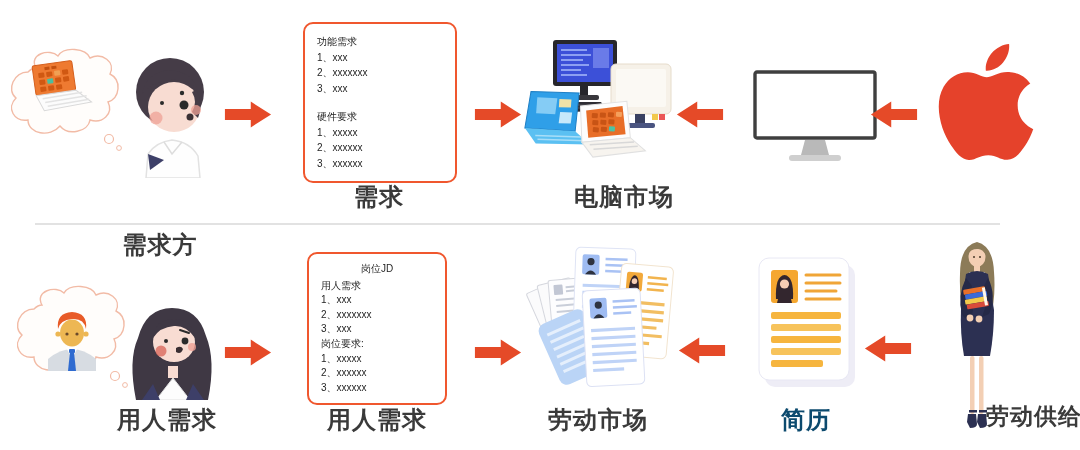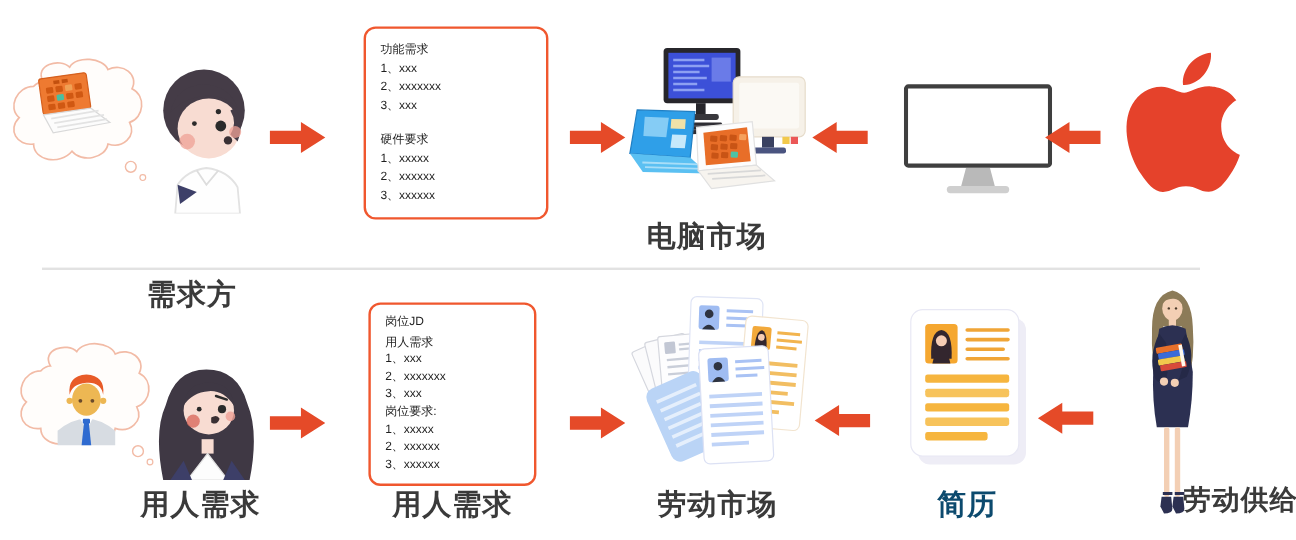--- a/index.html
+++ b/index.html
@@ -10,26 +10,26 @@
        letter-spacing:1px;white-space:nowrap;}
   .lbl.red{color:#0c4a6e;font-family:Liberation Mono, monospace;}
   .arr{position:absolute;width:48px;height:33px;}
   .arr.left{transform:scaleX(-1);}
   .box{position:absolute;border:2px solid #F0572E;border-radius:10px;background:#fff;
        color:#1f1f1f;font-size:10px;}
   #req-box{left:303px;top:22px;width:126px;padding:10px 12px;line-height:15.5px;}
   #jd-box{left:307px;top:252px;width:112px;padding:8px 12px;line-height:14.6px;}
   .box-line{white-space:nowrap;}
   .box-line.gap{margin-top:13px;}
-  .box-title{text-align:left;white-space:nowrap;margin-bottom:2px;}
+  .box-title{text-align:center;white-space:nowrap;margin-bottom:2px;}
   .divider{position:absolute;left:35px;top:223px;width:965px;height:2px;background:#e2e2e2;}
   
   #lbl-t1{left:95px;top:181px;width:130px;margin-top:48px;}
   #lbl-t2{left:314px;top:181px;width:130px;}
-  #lbl-t3{left:524px;top:181px;width:130px;}
+  #lbl-t3{left:559px;top:181px;width:130px;}
   #lbl-t4{left:750px;top:181px;width:130px;}
   #lbl-t5{left:916px;top:181px;width:130px;}
   #lbl-b1{left:102px;top:404px;width:130px;}
   #lbl-b2{left:312px;top:404px;width:130px;}
   #lbl-b3{left:533px;top:404px;width:130px;}
   #lbl-b4{left:741px;top:404px;width:130px;}
   #lbl-b5{left:986px;top:401px;width:100px;text-align:left;font-size:23px;}
   
   #arr-t1{left:224px;top:98px;} #arr-t2{left:474px;top:98px;}
   #arr-t3{left:676px;top:98px;} #arr-t4{left:870px;top:98px;}
@@ -111,20 +111,21 @@
     <div class="box-line">功能需求</div>
     <div class="box-line">1、xxx</div>
     <div class="box-line">2、xxxxxxx</div>
     <div class="box-line">3、xxx</div>
     <div class="box-line gap">硬件要求</div>
     <div class="box-line">1、xxxxx</div>
     <div class="box-line">2、xxxxxx</div>
     <div class="box-line">3、xxxxxx</div>
   </div>
 
+  <div class="lbl" id="lbl-t2">需求</div>
 
   <div class="arr" id="arr-t2">
     <svg width="48" height="33" viewBox="0 0 52 34">
         <path d="M1 11 H29 V3 L51 17 L29 31 V23 H1 Z" fill="#E54A28"></path>
       </svg>
   </div>
 
   <div class="abs" id="ill-computers">
     <svg width="152" height="138" viewBox="0 0 152 138">
       <g transform="translate(30,0)">

